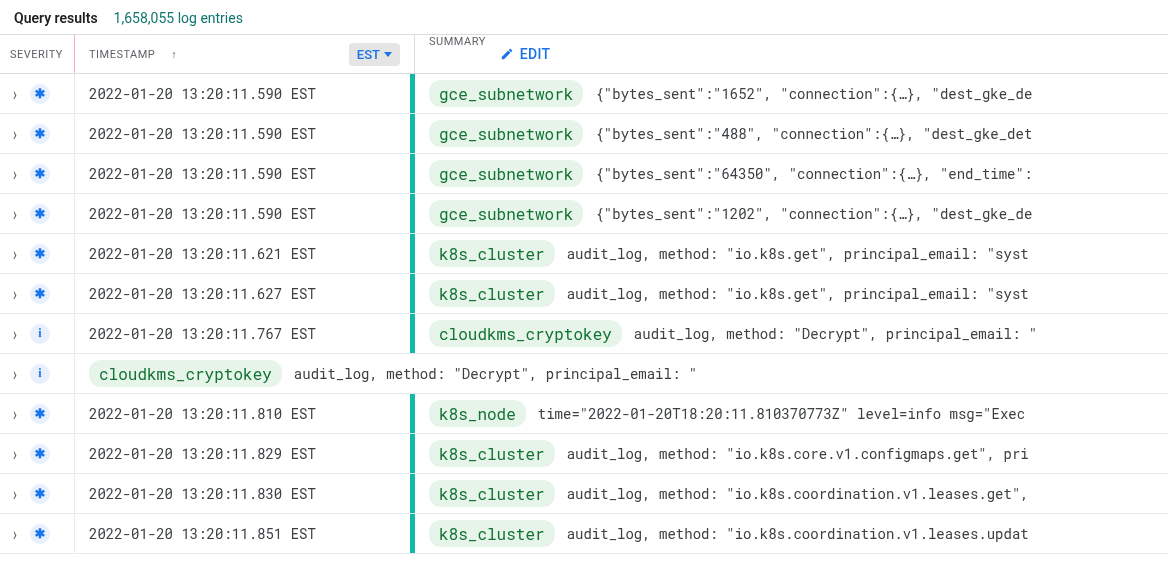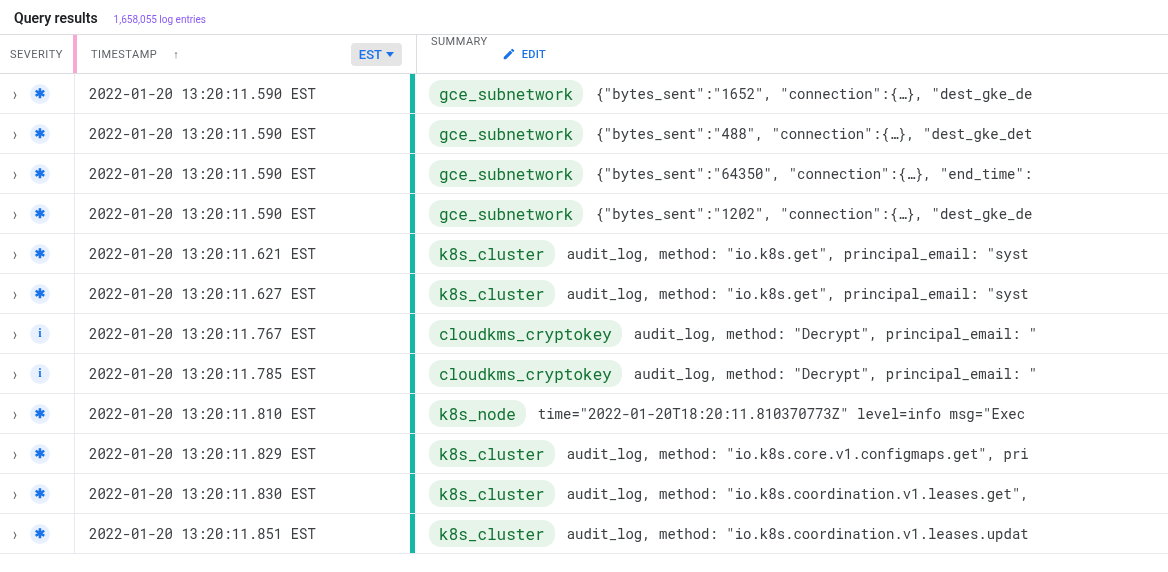--- a/index.html
+++ b/index.html
@@ -18,37 +18,37 @@
     align-items: baseline;
     padding: 10px 15px 8px 14px;
     gap: 16px;
   }
   .header-title {
     font-weight: 600;
     font-size: 14px;
     color: #202124;
   }
   .header-count {
-    color: #8b5cf6;
-    font-size: 10px;
+    color: #0f766e;
+    font-size: 14px;
   }
   .cols-header {
     display: flex;
     align-items: stretch;
     border-top: 1px solid #dadce0;
     border-bottom: 1px solid #dadce0;
     background: #fff;
     height: 40px;
   }
   .col-sev-head {
     flex: 0 0 75px;
     display: flex;
     align-items: center;
     padding: 0 10px;
-    border-right: 4px solid #f9a8d4;
+    border-right: 1px solid #f9a8d4;
     font-size: 11px;
     letter-spacing: 0.5px;
     color: #5f6368;
   }
   .col-ts-head {
     flex: 0 0 340px;
     display: flex;
     align-items: center;
     padding: 0 14px;
     border-right: 1px solid #dadce0;
@@ -82,21 +82,21 @@
   }
   .tz-caret {
     width: 0; height: 0;
     border-left: 4px solid transparent;
     border-right: 4px solid transparent;
     border-top: 5px solid #1a73e8;
   }
   .edit-link {
     color: #1a73e8;
     font-weight: 500;
-    font-size: 11px;
+    font-size: 14px;
     display: flex;
     align-items: center;
     gap: 6px;
     letter-spacing: 0.3px;
     cursor: pointer;
   }
   .pencil {
     width: 14px; height: 14px;
   }
   .row {
@@ -283,21 +283,20 @@
       <div class="cell-sum mono">
         <span class="res-chip mono">cloudkms_cryptokey</span>
         <span class="sum-text mono">audit_log, method: "Decrypt", principal_email: "</span>
       </div>
     </div>
     <div class="row">
       <div class="cell-sev">
         <span class="chevron" style="transform: scaleY(1.4);">›</span>
         <span class="sev-icon sev-info">i</span>
       </div>
-      <div class="cell-ts mono">2022-01-20 13:20:11.785 EST</div>
       <div class="cell-sum mono">
         <span class="res-chip mono">cloudkms_cryptokey</span>
         <span class="sum-text mono">audit_log, method: "Decrypt", principal_email: "</span>
       </div>
     </div>
     <div class="row">
       <div class="cell-sev">
         <span class="chevron" style="transform: scaleY(1.4);">›</span>
         <span class="sev-icon sev-default">✱</span>
       </div>

